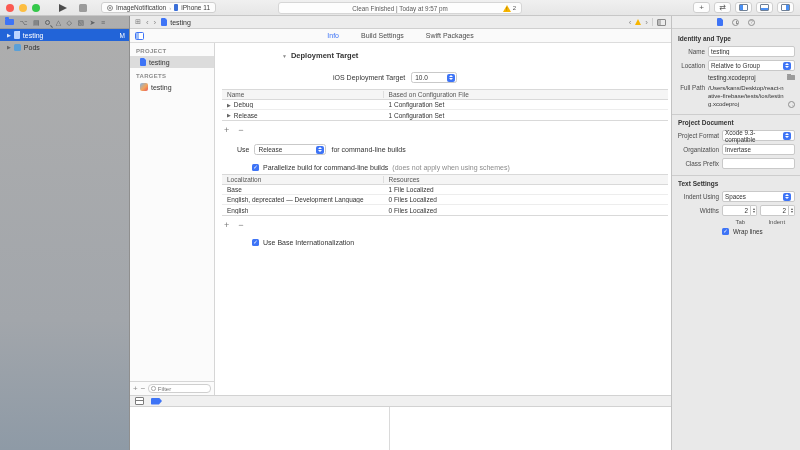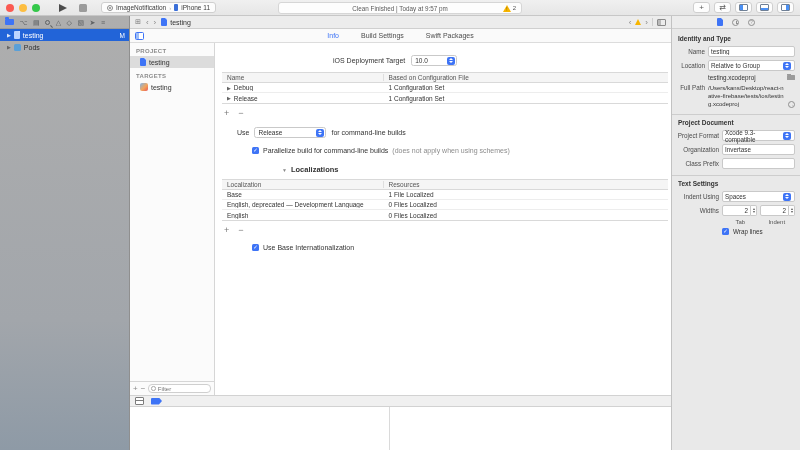--- a/index.html
+++ b/index.html
@@ -322,20 +322,24 @@
             <span class="pm">−</span>
             <span class="filter-box">
               <span class="filter-circ"></span>
               <input placeholder="Filter" style="">
             </span>
           </div>
         </div>
 
         <div class="content">
 
+          <div class="sec-head">
+            <span class="disc">▼</span>
+            <span>Deployment Target</span>
+          </div>
           <div class="dep-row">
             <span>iOS Deployment Target</span>
             <span class="select" style="width:46px;">
               <span>10.0</span>
               <span class="caret-box">
                   <span class="cu"></span>
                   <span class="cd"></span>
                 </span>
             </span>
           </div>
@@ -374,24 +378,20 @@
                 </span>
             </span>
             <span>for command-line builds</span>
           </div>
           <div class="cb-row">
             <span class="checkbox">✓</span>
             <span>Parallelize build for command-line builds</span>
             <span class="gray-note">(does not apply when using schemes)</span>
           </div>
 
-          <div class="sec-head" style="margin-top:5px;">
-            <span class="disc">▼</span>
-            <span>Localizations</span>
-          </div>
           <div class="xtable">
             <div class="xrow head">
               <span class="xcell1">Localization</span>
               <span class="xcell2">Resources</span>
             </div>
             <div class="xrow">
               <span class="xcell1">Base</span>
               <span class="xcell2">1 File Localized</span>
             </div>
             <div class="xrow">

